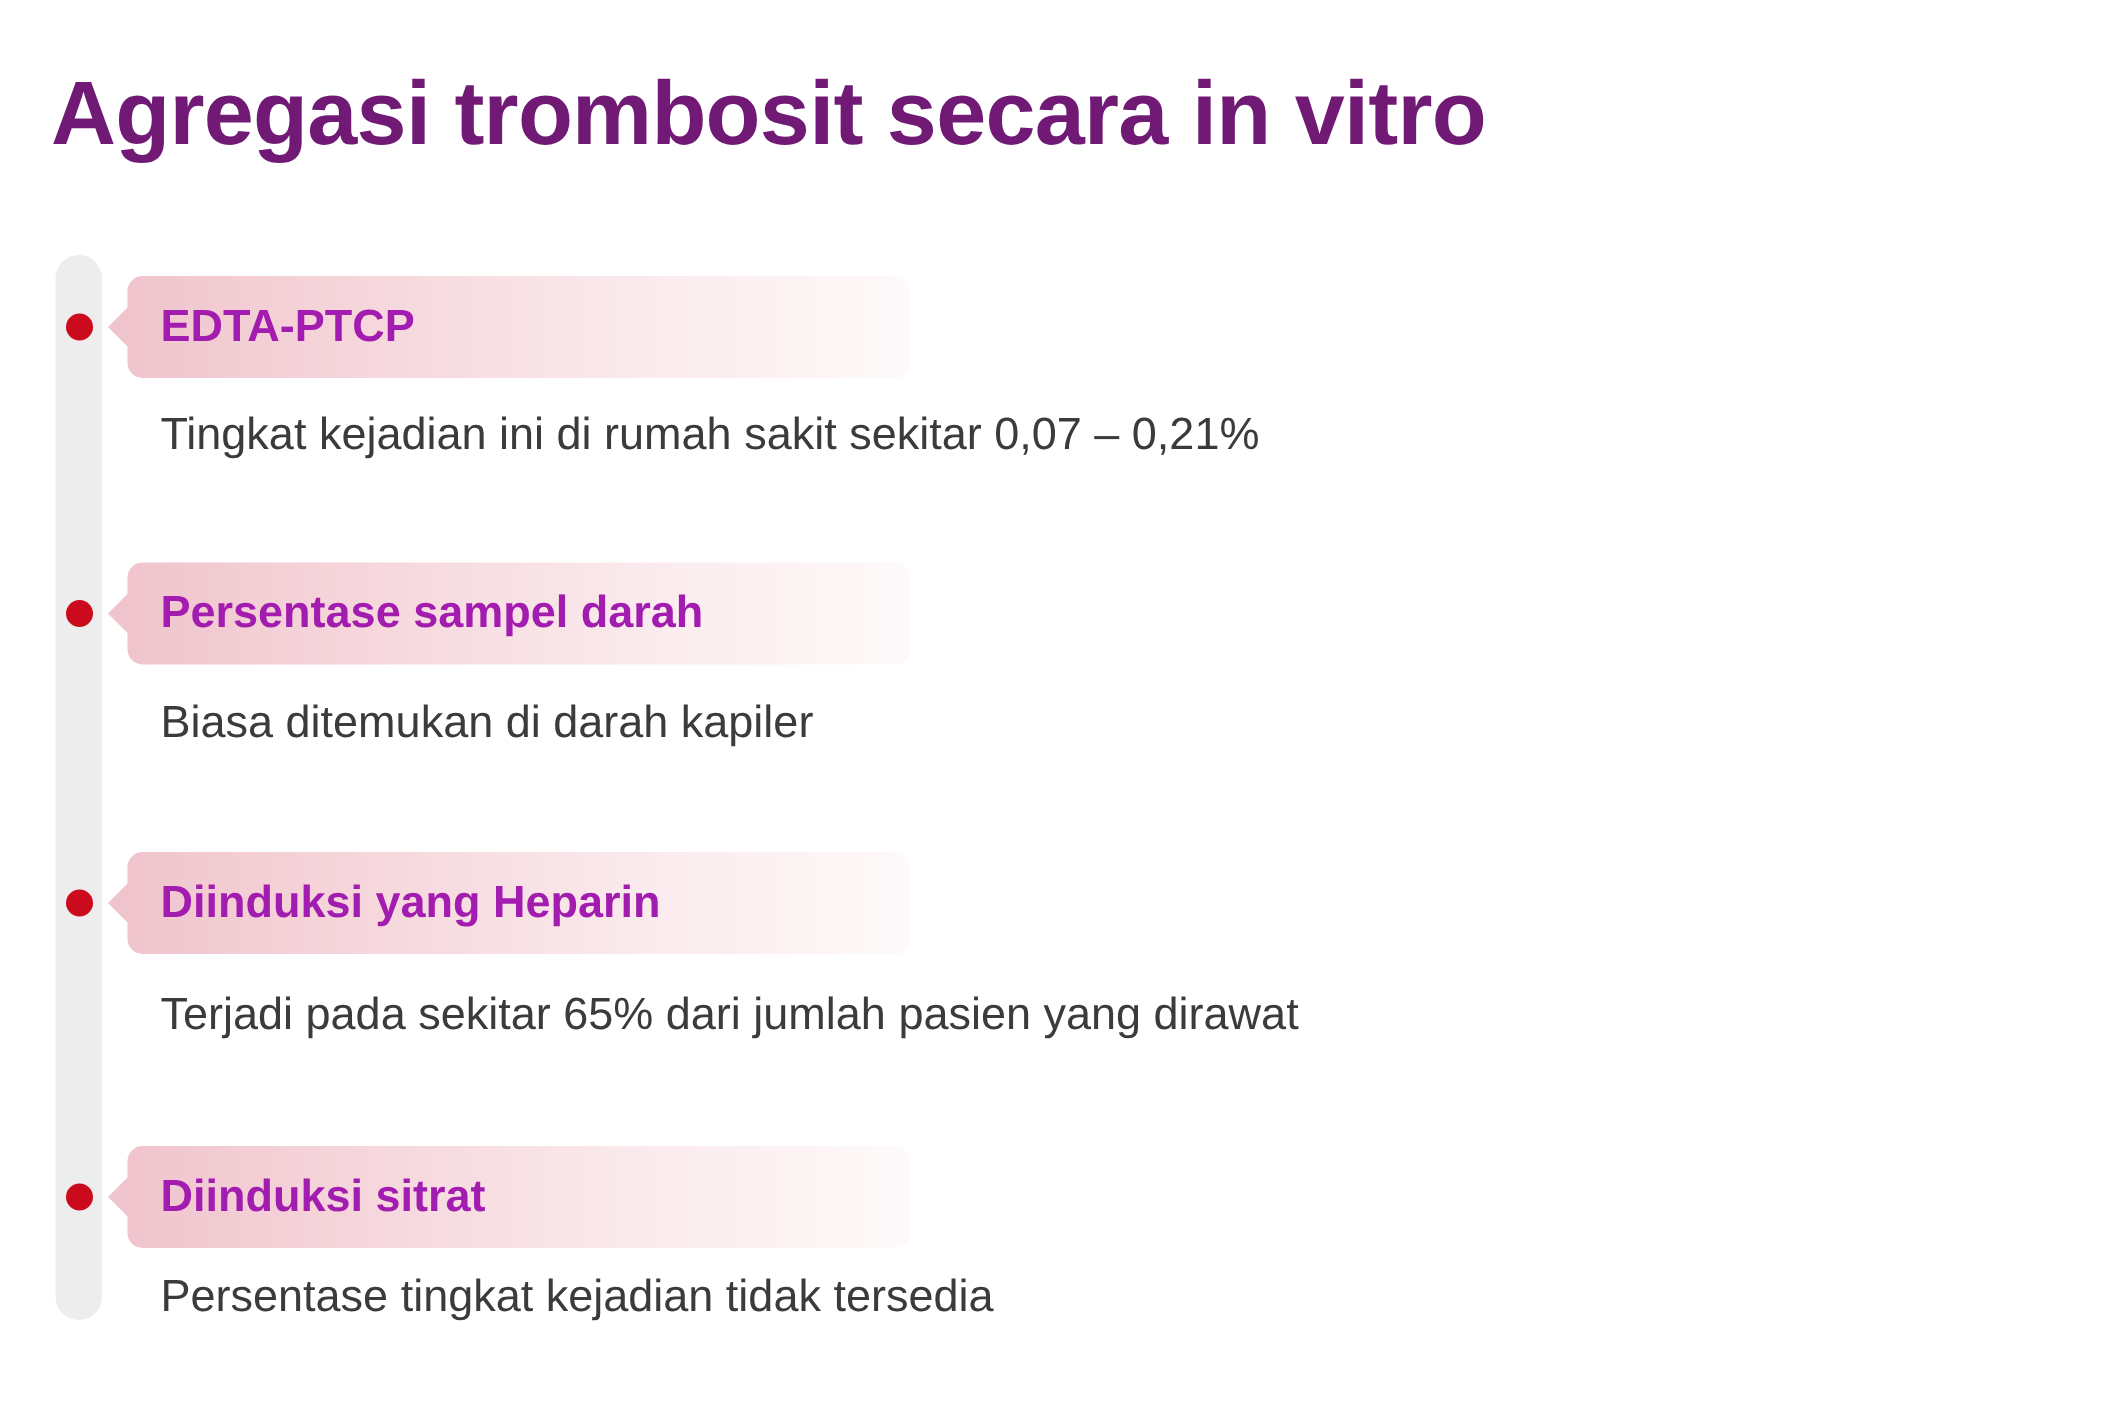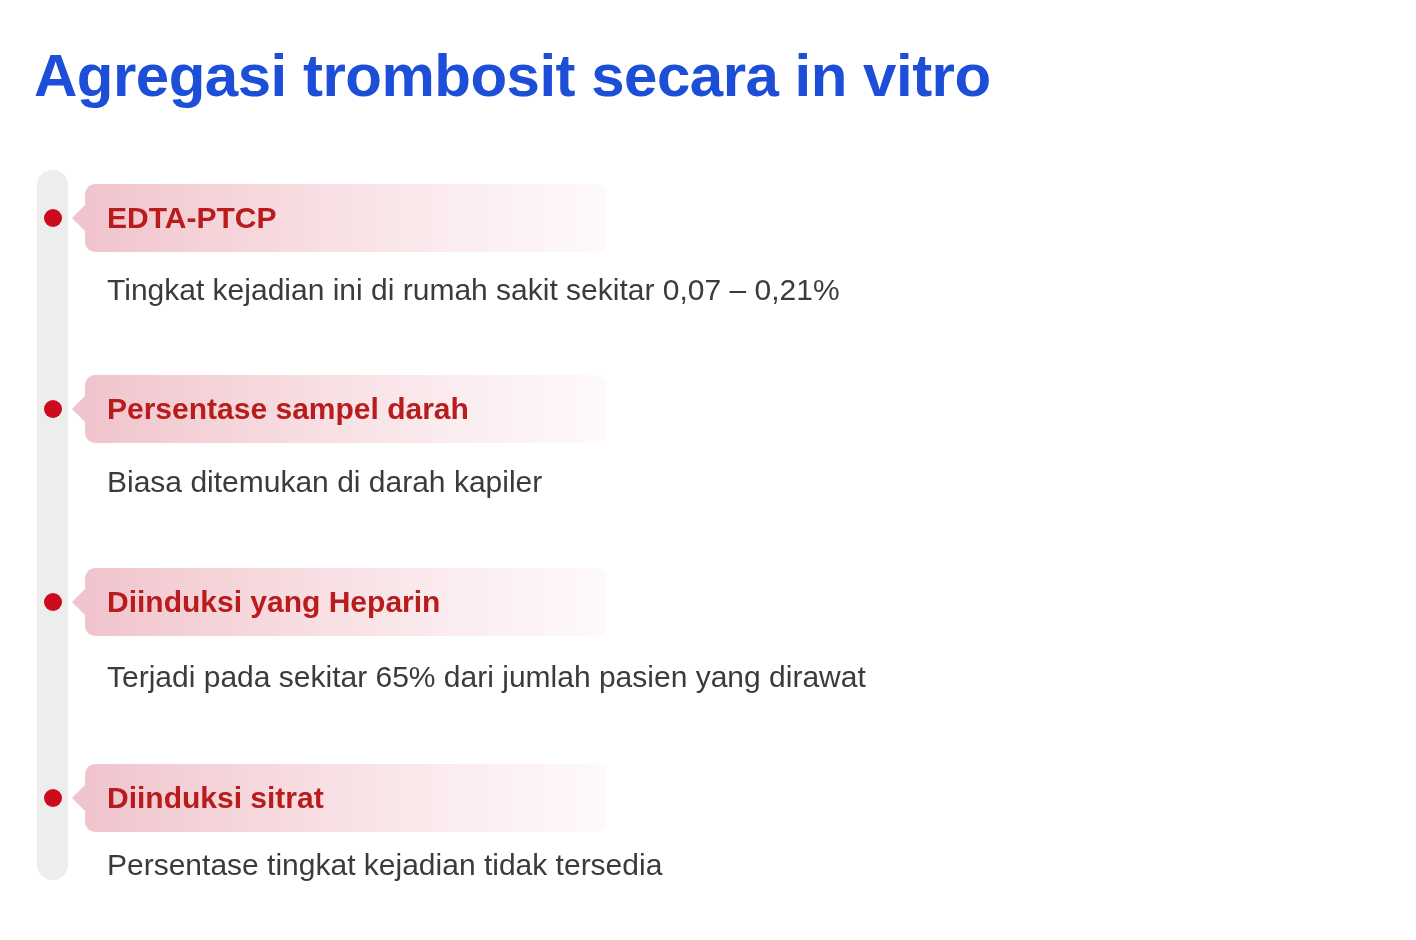--- a/index.html
+++ b/index.html
@@ -25,21 +25,21 @@
 
   
   .slide-title {
     position: absolute;
     left: 34px;
     top: 40px;
     width: 1200px;
     font-size: 60px;
     line-height: 72px;
     font-weight: bold;
-    color: #1d4ed8;
+    color: #701a75;
     letter-spacing: -0.5px;
     white-space: nowrap;
   }
 
   
   .timeline-rail {
     position: absolute;
     left: 37px;
     top: 170px;
     width: 31px;
@@ -108,21 +108,21 @@
   }
 
   .chip-label {
     position: absolute;
     left: 35px;
     top: 0;
     height: 68px;
     line-height: 68px;
     font-size: 30px;
     font-weight: bold;
-    color: #b91c1c;
+    color: #a21caf;
     white-space: nowrap;
   }
 
   .item-body {
     position: absolute;
     left: 107px;
     font-size: 30px;
     line-height: 40px;
     font-weight: normal;
     color: #3b3b3b;

